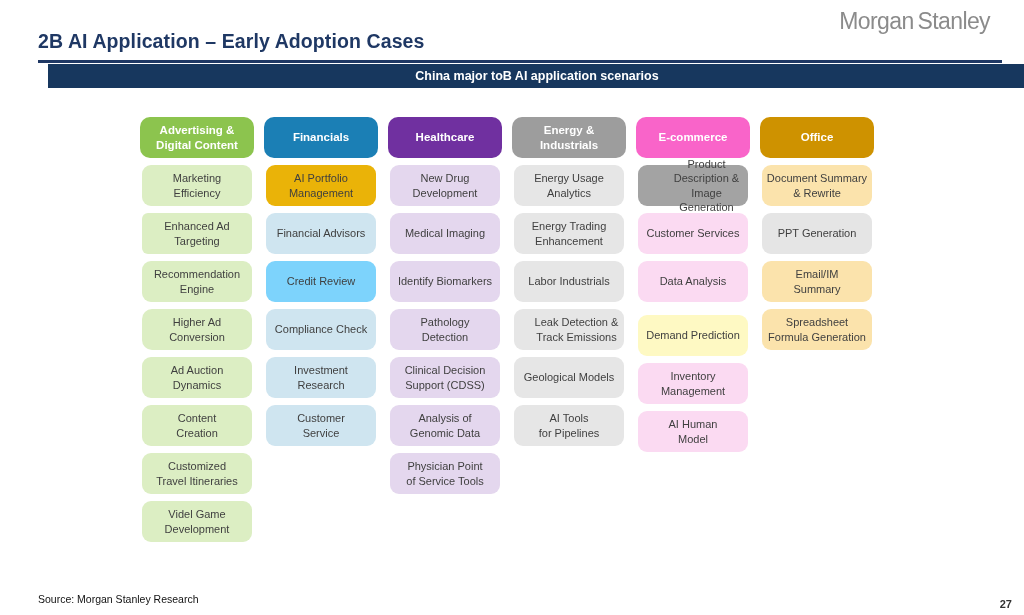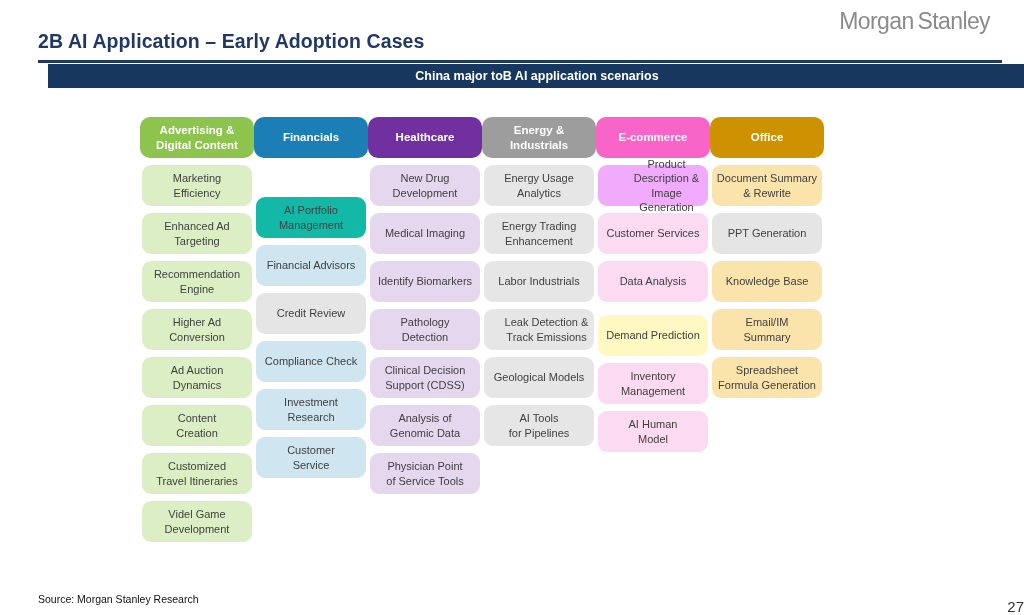--- a/index.html
+++ b/index.html
@@ -26,21 +26,21 @@
   }
   .banner {
     position: absolute; left: 48px; top: 64px;
     width: 978px; height: 24px;
     background: #17375e; color: #ffffff;
     font-size: 12.5px; font-weight: 700;
     display: flex; align-items: center; justify-content: center;
   }
   .grid {
     position: absolute; left: 140px; top: 117px;
-    display: flex; 
+    display: flex; gap: 10px;
   }
   .col {
     width: 114px;
     display: flex; flex-direction: column; gap: 7px;
   }
   .col-header {
     height: 41px; border-radius: 10px;
     display: flex; align-items: center; justify-content: center;
     color: #ffffff; font-weight: 700; font-size: 11.5px;
     text-align: center; white-space: pre-line; line-height: 1.3;
@@ -51,59 +51,59 @@
     display: flex; align-items: center; justify-content: center;
     color: #3f3f3f; font-size: 11px;
     text-align: center; white-space: pre-line; line-height: 1.3;
     padding: 0 1px; box-sizing: border-box;
   }
   .source {
     position: absolute; left: 38px; top: 593px;
     font-size: 10.5px; color: #111111;
   }
   .page-num {
-    position: absolute; right: 0; top: 598px;
-    font-size: 15px; color: #333333;
+    position: absolute; right: 12px; top: 598px;
+    font-size: 11px; color: #333333; font-weight: bold;
   }
 </style>
 </head>
 <body>
 
 <div class="slide">
   <div class="logo">Morgan Stanley</div>
   <h1 class="title">2B AI Application – Early Adoption Cases</h1>
   <div class="rule"></div>
   <div class="banner">China major toB AI application scenarios</div>
   <div class="grid" id="grid">
       <div class="col">
         <div class="col-header" style="background: rgb(140, 196, 78);">Advertising &amp;
 Digital Content</div>
         <div class="cell" style="background: rgb(220, 238, 195);">Marketing
 Efficiency</div>
-        <div class="cell" style="background: rgb(220, 238, 195);">Enhanced Ad
+        <div class="cell" style="background: rgb(220, 238, 195); border-radius: 6px;">Enhanced Ad
 Targeting</div>
         <div class="cell" style="background: rgb(220, 238, 195);">Recommendation
 Engine</div>
         <div class="cell" style="background: rgb(220, 238, 195); border-radius: 10px;">Higher Ad
 Conversion</div>
         <div class="cell" style="background: rgb(220, 238, 195);">Ad Auction
 Dynamics</div>
         <div class="cell" style="background: rgb(220, 238, 195);">Content
 Creation</div>
         <div class="cell" style="background: rgb(220, 238, 195);">Customized
 Travel Itineraries</div>
         <div class="cell" style="background: rgb(220, 238, 195);">Videl Game
 Development</div>
       </div>
       <div class="col">
         <div class="col-header" style="background: rgb(27, 127, 181);">Financials</div>
-        <div class="cell" style="background: #14b8a6; margin-top: 32px;">AI Portfolio
+        <div class="cell" style="background: #eab308;">AI Portfolio
 Management</div>
         <div class="cell" style="background: rgb(207, 229, 240);">Financial Advisors</div>
-        <div class="cell" style="background: #e5e5e5;">Credit Review</div>
+        <div class="cell" style="background: #7dd3fc;">Credit Review</div>
         <div class="cell" style="background: rgb(207, 229, 240);">Compliance Check</div>
         <div class="cell" style="background: rgb(207, 229, 240);">Investment
 Research</div>
         <div class="cell" style="background: rgb(207, 229, 240);">Customer
 Service</div>
       </div>
       <div class="col">
         <div class="col-header" style="background: rgb(112, 48, 160);">Healthcare</div>
         <div class="cell" style="background: rgb(228, 215, 238);">New Drug
 Development</div>
@@ -127,36 +127,35 @@
 Enhancement</div>
         <div class="cell" style="background: rgb(230, 230, 230);">Labor Industrials</div>
         <div class="cell" style="background: rgb(230, 230, 230); padding-left: 16px;">Leak Detection &amp;
 Track Emissions</div>
         <div class="cell" style="background: rgb(230, 230, 230);">Geological Models</div>
         <div class="cell" style="background: rgb(230, 230, 230);">AI Tools
 for Pipelines</div>
       </div>
       <div class="col">
         <div class="col-header" style="background: rgb(249, 100, 201);">E-commerce</div>
-        <div class="cell" style="background: #f0abfc; padding-left: 28px;">Product Description &amp;
+        <div class="cell" style="background: #a3a3a3; padding-left: 28px;">Product Description &amp;
 Image Generation</div>
         <div class="cell" style="background: rgb(251, 218, 242);">Customer Services</div>
         <div class="cell" style="background: rgb(251, 218, 242);">Data Analysis</div>
         <div class="cell" style="background: #fef9c3; margin-top: 6px;">Demand Prediction</div>
         <div class="cell" style="background: rgb(251, 218, 242);">Inventory
 Management</div>
         <div class="cell" style="background: rgb(251, 218, 242);">AI Human
 Model</div>
       </div>
       <div class="col">
         <div class="col-header" style="background: rgb(206, 146, 0);">Office</div>
         <div class="cell" style="background: rgb(251, 227, 172);">Document Summary
 &amp; Rewrite</div>
         <div class="cell" style="background: #e5e5e5;">PPT Generation</div>
-        <div class="cell" style="background: rgb(251, 227, 172);">Knowledge Base</div>
         <div class="cell" style="background: rgb(251, 227, 172);">Email/IM
 Summary</div>
         <div class="cell" style="background: rgb(251, 227, 172);">Spreadsheet
 Formula Generation</div>
       </div>
     </div>
   <div class="source">Source: Morgan Stanley Research</div>
   <div class="page-num">27</div>
 </div>
 

